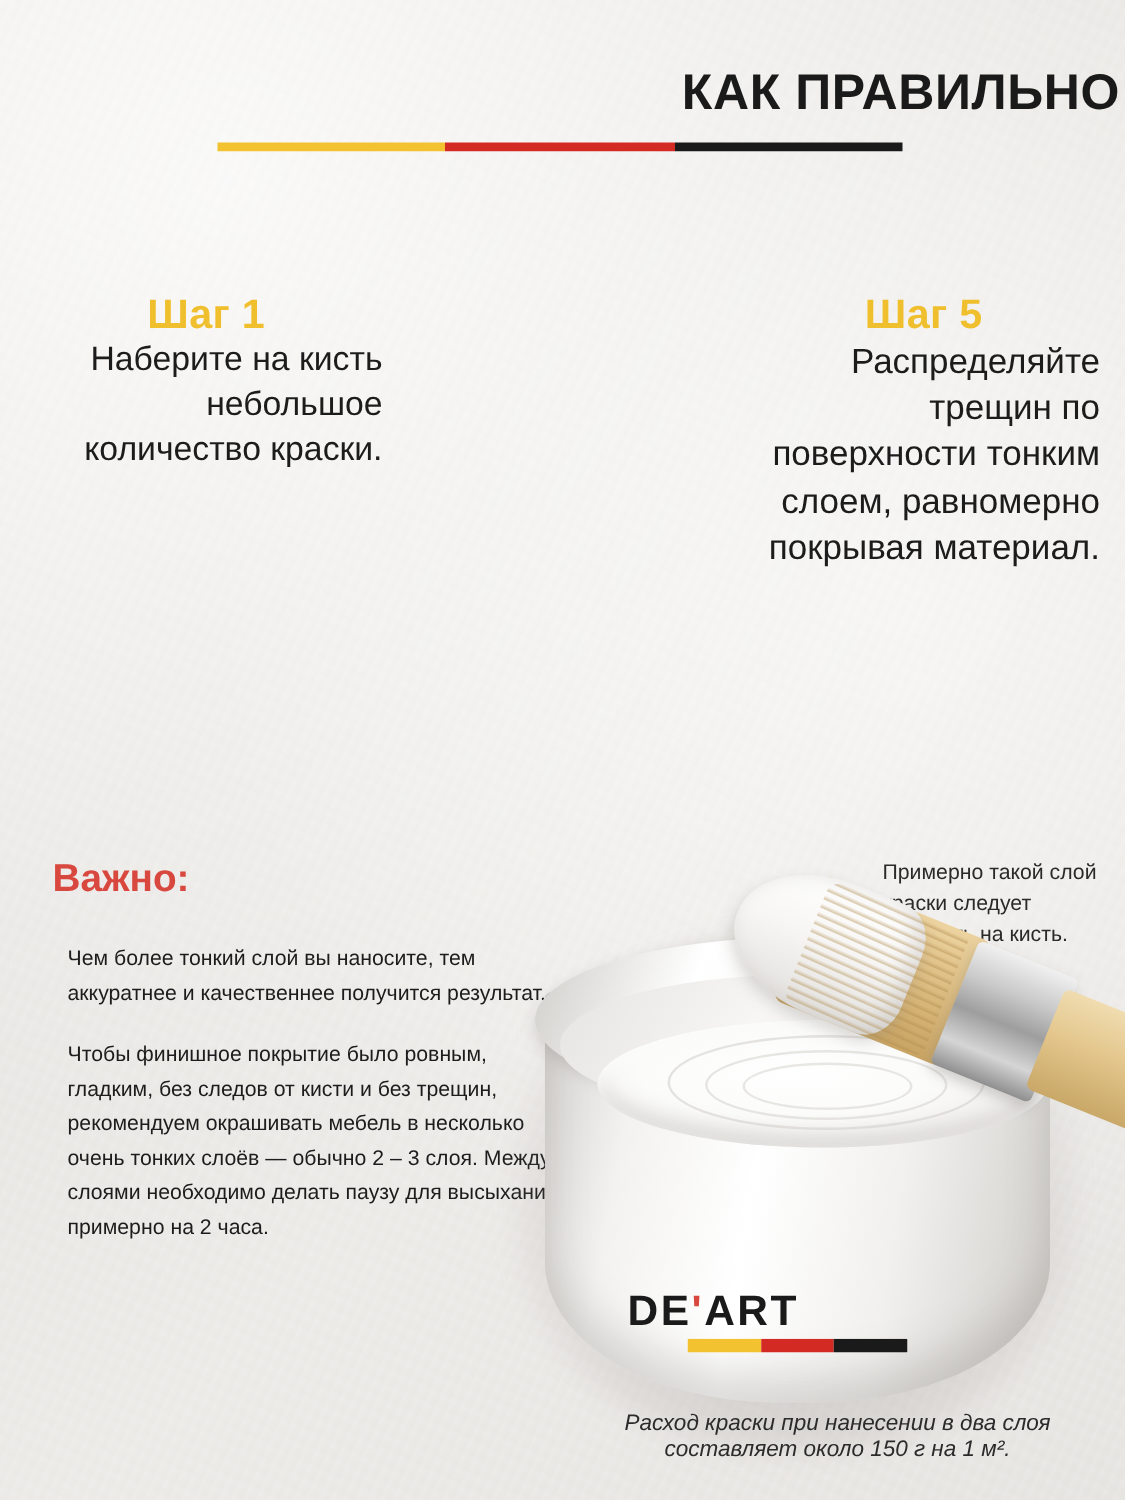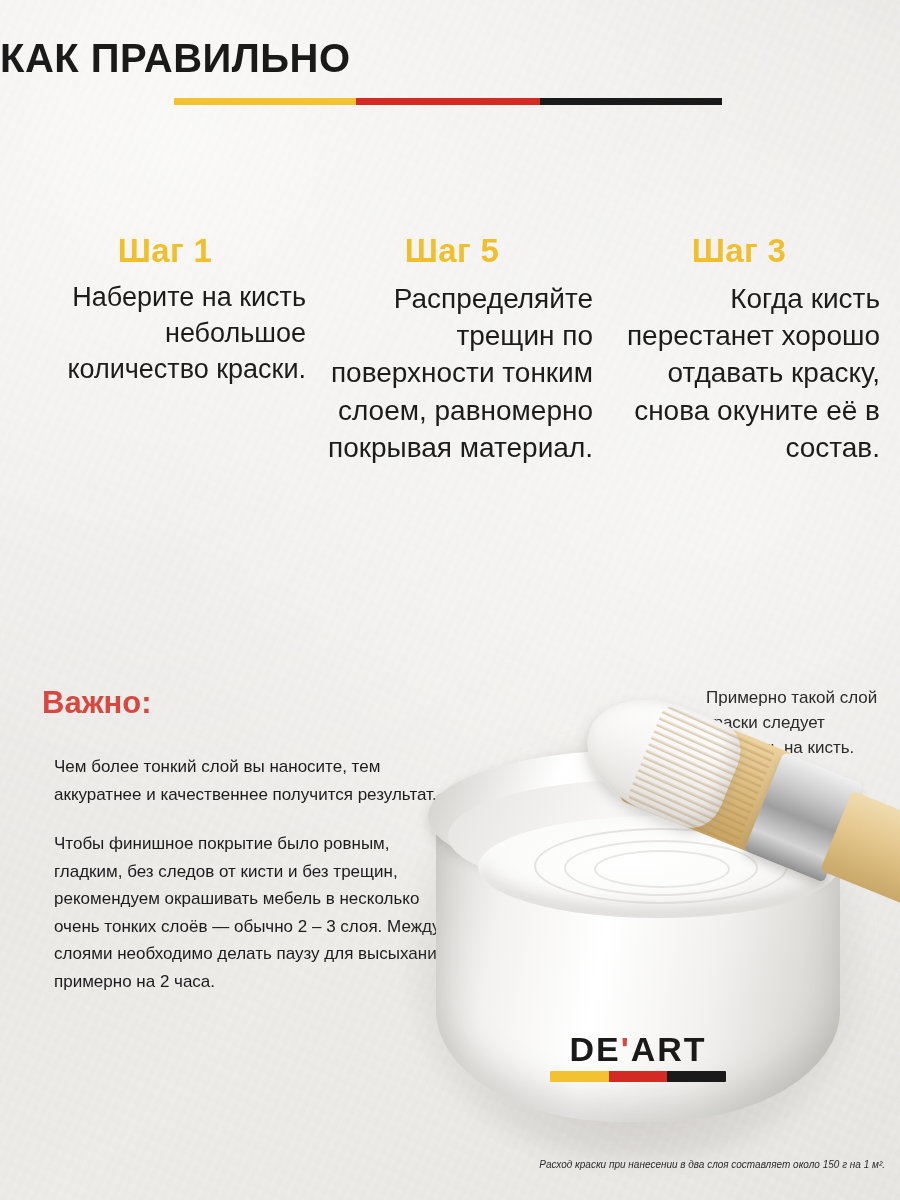--- a/index.html
+++ b/index.html
@@ -30,24 +30,24 @@
     opacity: 0.35;
     background-image:
       repeating-linear-gradient(115deg, rgba(255,255,255,0.25) 0px, rgba(255,255,255,0) 3px, rgba(0,0,0,0.015) 6px, rgba(255,255,255,0) 9px),
       repeating-linear-gradient(25deg, rgba(0,0,0,0.012) 0px, rgba(255,255,255,0) 4px, rgba(255,255,255,0.18) 8px, rgba(255,255,255,0) 12px);
     pointer-events: none;
   }
 
   
   .title-block {
     position: absolute;
-    top: 32px;
+    top: 48px;
     left: 0;
     width: 896px;
-    text-align: left;
+    text-align: right;
   }
   .title-line {
     font-family: "Liberation Sans", sans-serif;
     font-weight: bold;
     font-size: 40px;
     letter-spacing: 0.5px;
     color: #1a1a1a;
     line-height: 1.32;
     text-transform: uppercase;
   }
@@ -72,21 +72,20 @@
     justify-content: space-between;
   }
   .step {
     width: 282px;
     text-align: center;
   }
   .step-title {
     font-weight: bold;
     font-size: 33px;
     color: #f0bf2e;
-    margin-bottom: 10px;
     letter-spacing: 0.3px;
   }
   .step-text {
     font-size: 28px;
     line-height: 1.33;
     color: #1c1c1c;
     text-align: right;
   }
   .step-1 .step-text { font-size: 27px; }
 
@@ -194,21 +193,20 @@
     border: 2px solid rgba(195,192,187,0.45);
   }
   .s1 { left: 56px; top: 12px; width: 250px; height: 72px; border-color: rgba(205,202,197,0.5); }
   .s2 { left: 86px; top: 24px; width: 190px; height: 52px; border-color: rgba(212,209,204,0.55); }
   .s3 { left: 116px; top: 34px; width: 132px; height: 34px; border-color: rgba(218,215,210,0.6); }
   .jar-label {
     position: absolute;
     left: 74px;
     top: 300px;
     width: 272px;
-    text-align: center;
   }
   .brand {
     font-weight: bold;
     font-size: 34px;
     letter-spacing: 2px;
     color: #1a1a1a;
     line-height: 1;
   }
   .brand .tick { color: #d8483f; }
   .brand-flag {
@@ -282,22 +280,22 @@
     border-radius: 6px 20px 20px 6px;
     background: linear-gradient(180deg, #f0dcb0 0%, #e3c68c 45%, #c9a868 100%);
   }
 
   
   .footer-note {
     position: absolute;
     left: 455px;
     bottom: 30px;
     width: 430px;
-    text-align: right;
-    font-size: 10px;
+    text-align: center;
+    font-size: 18px;
     font-style: italic;
     color: #2b2b2b;
   }
 </style>
 </head>
 <body>
 
 <div class="page">
   <div class="grain"></div>
 
@@ -311,24 +309,20 @@
   </div>
 
   <div class="steps">
     <div class="step step-1">
       <div class="step-title">Шаг 1</div>
       <div class="step-text">Наберите на кисть небольшое количество краски.</div>
     </div>
     <div class="step step-2">
       <div class="step-title">Шаг 5</div>
       <div class="step-text">Распределяйте трещин по поверхности тонким слоем, равномерно покрывая материал.</div>
-    </div>
-    <div class="step step-3">
-      <div class="step-title">Шаг 3</div>
-      <div class="step-text">Когда кисть перестанет хорошо отдавать краску, снова окуните её в состав.</div>
     </div>
   </div>
 
   <div class="important">
     <div class="important-title">Важно:</div>
     <p>Чем более тонкий слой вы наносите, тем аккуратнее и качественнее получится результат.</p>
     <p>Чтобы финишное покрытие было ровным, гладким, без следов от кисти и без трещин, рекомендуем окрашивать мебель в несколько очень тонких слоёв — обычно 2 – 3 слоя. Между слоями необходимо делать паузу для высыхания примерно на 2 часа.</p>
   </div>
 
   <div class="side-note">Примерно такой слой краски следует набирать на кисть.</div>

